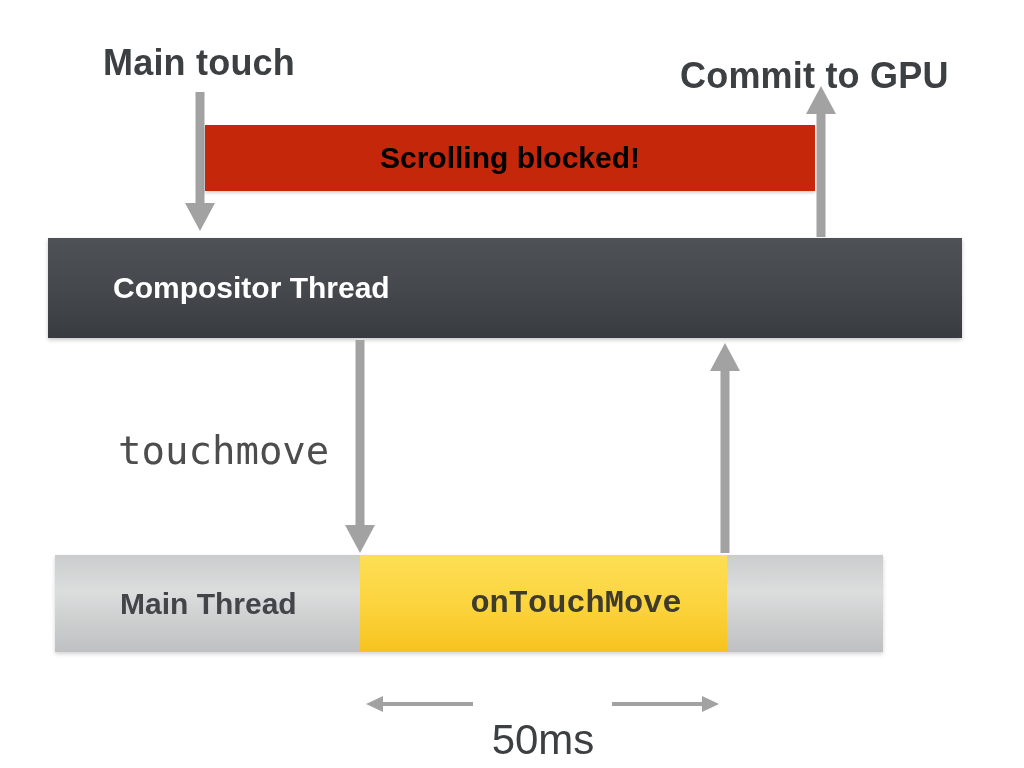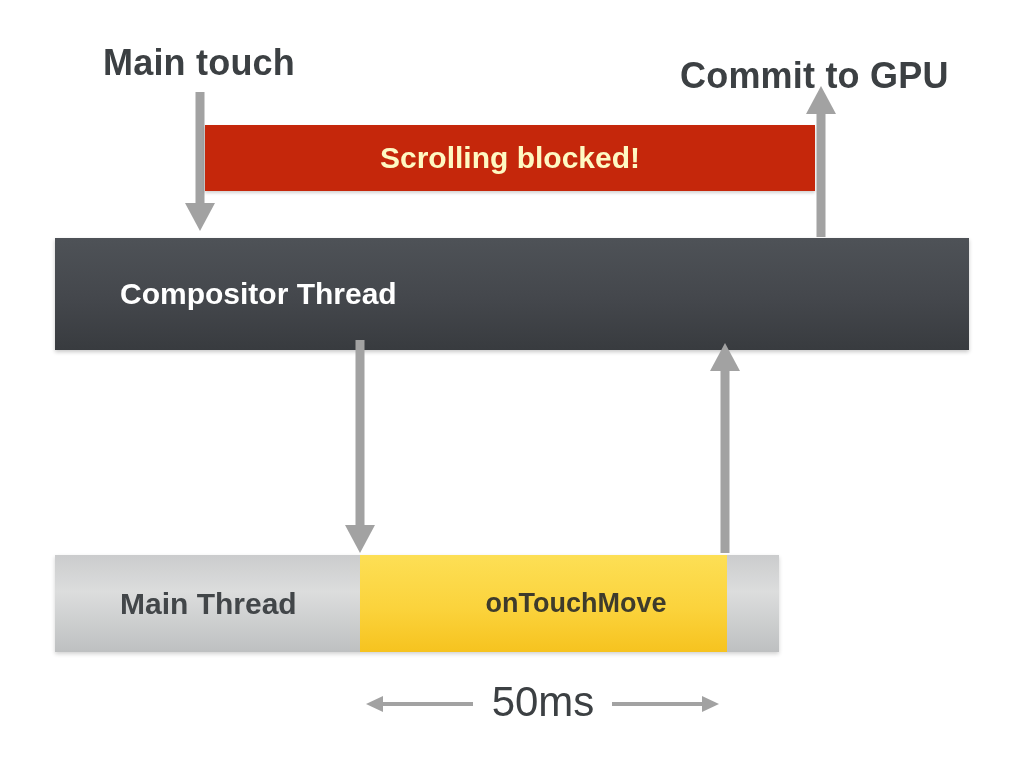--- a/index.html
+++ b/index.html
@@ -27,64 +27,64 @@
   }
 
   
   .blocked-bar {
     left: 205px; top: 125px; width: 610px; height: 66px;
     background: #c5270b;
     box-shadow: 0 2px 3px rgba(0,0,0,0.18);
     display: flex; align-items: center; justify-content: center;
   }
   .blocked-bar .label {
-    color: #fef9c3;
+    color: #000000;
     font-size: 30px;
     font-weight: bold;
   }
 
   
   .compositor-bar {
-    left: 55px; top: 238px; width: 914px; height: 112px;
+    left: 48px; top: 238px; width: 914px; height: 100px;
     background: linear-gradient(to bottom, #4e5257 0%, #44474c 55%, #383b3f 100%);
     box-shadow: 0 2px 4px rgba(0,0,0,0.22);
     display: flex; align-items: center;
   }
   .compositor-bar .label {
     color: #ffffff;
     font-size: 30px;
     font-weight: bold;
     padding-left: 65px;
   }
 
   
   .main-bar {
-    left: 55px; top: 555px; width: 724px; height: 97px;
+    left: 55px; top: 555px; width: 828px; height: 97px;
     background: linear-gradient(to bottom, #cbcccd 0%, #dcdddd 38%, #bec0c1 100%);
     box-shadow: 0 2px 4px rgba(0,0,0,0.18);
     display: flex; align-items: center;
   }
   .main-bar .label {
     color: #424649;
     font-size: 30px;
     font-weight: bold;
     padding-left: 65px;
     position: relative;
     z-index: 2;
   }
   .task-segment {
     position: absolute;
     left: 305px; top: 0; width: 367px; height: 97px;
     background: linear-gradient(to bottom, #fddf55 0%, #fbd33c 55%, #f6c31f 100%);
     display: flex; align-items: center; justify-content: center;
     z-index: 1;
   }
   .task-segment .label {
-    font-family: Liberation Sans, sans-serif;
-    font-size: 27px;
+    font-family: Liberation Mono, monospace;
+    font-size: 32px;
     color: #3e3b2c;
   }
 
   
   .code-label {
     font-family: "DejaVu Sans Mono", monospace;
     font-size: 39px;
     color: #4d4d4d;
     white-space: nowrap;
   }
@@ -176,31 +176,32 @@
   <div class="varrow" style="left:345px; top:340px; height:213px;">
     <div class="shaft" style="top:0; height:186px;"></div>
     <div class="head-down"></div>
   </div>
 
   <div class="varrow" style="left:710px; top:343px; height:210px;">
     <div class="head-up"></div>
     <div class="shaft" style="top:27px; bottom:0;"></div>
   </div>
 
+  <div class="abs code-label" style="left:118px; top:428px;">touchmove</div>
 
   <div class="abs main-bar">
     <span class="label">Main Thread</span>
     <div class="task-segment">
       <span class="label">onTouchMove</span>
     </div>
   </div>
 
   <div class="harrow left" style="left:366px; top:696px; width:107px;">
     <div class="head-left"></div>
     <div class="shaft"></div>
   </div>
-  <div class="abs duration-label" style="left:473px; top:678px; width:140px;">50ms</div>
+  <div class="abs duration-label" style="left:473px; top:716px; width:140px;">50ms</div>
   <div class="harrow right" style="left:612px; top:696px; width:107px;">
     <div class="shaft"></div>
     <div class="head-right"></div>
   </div>
 
 </div>
 
 </body></html>

